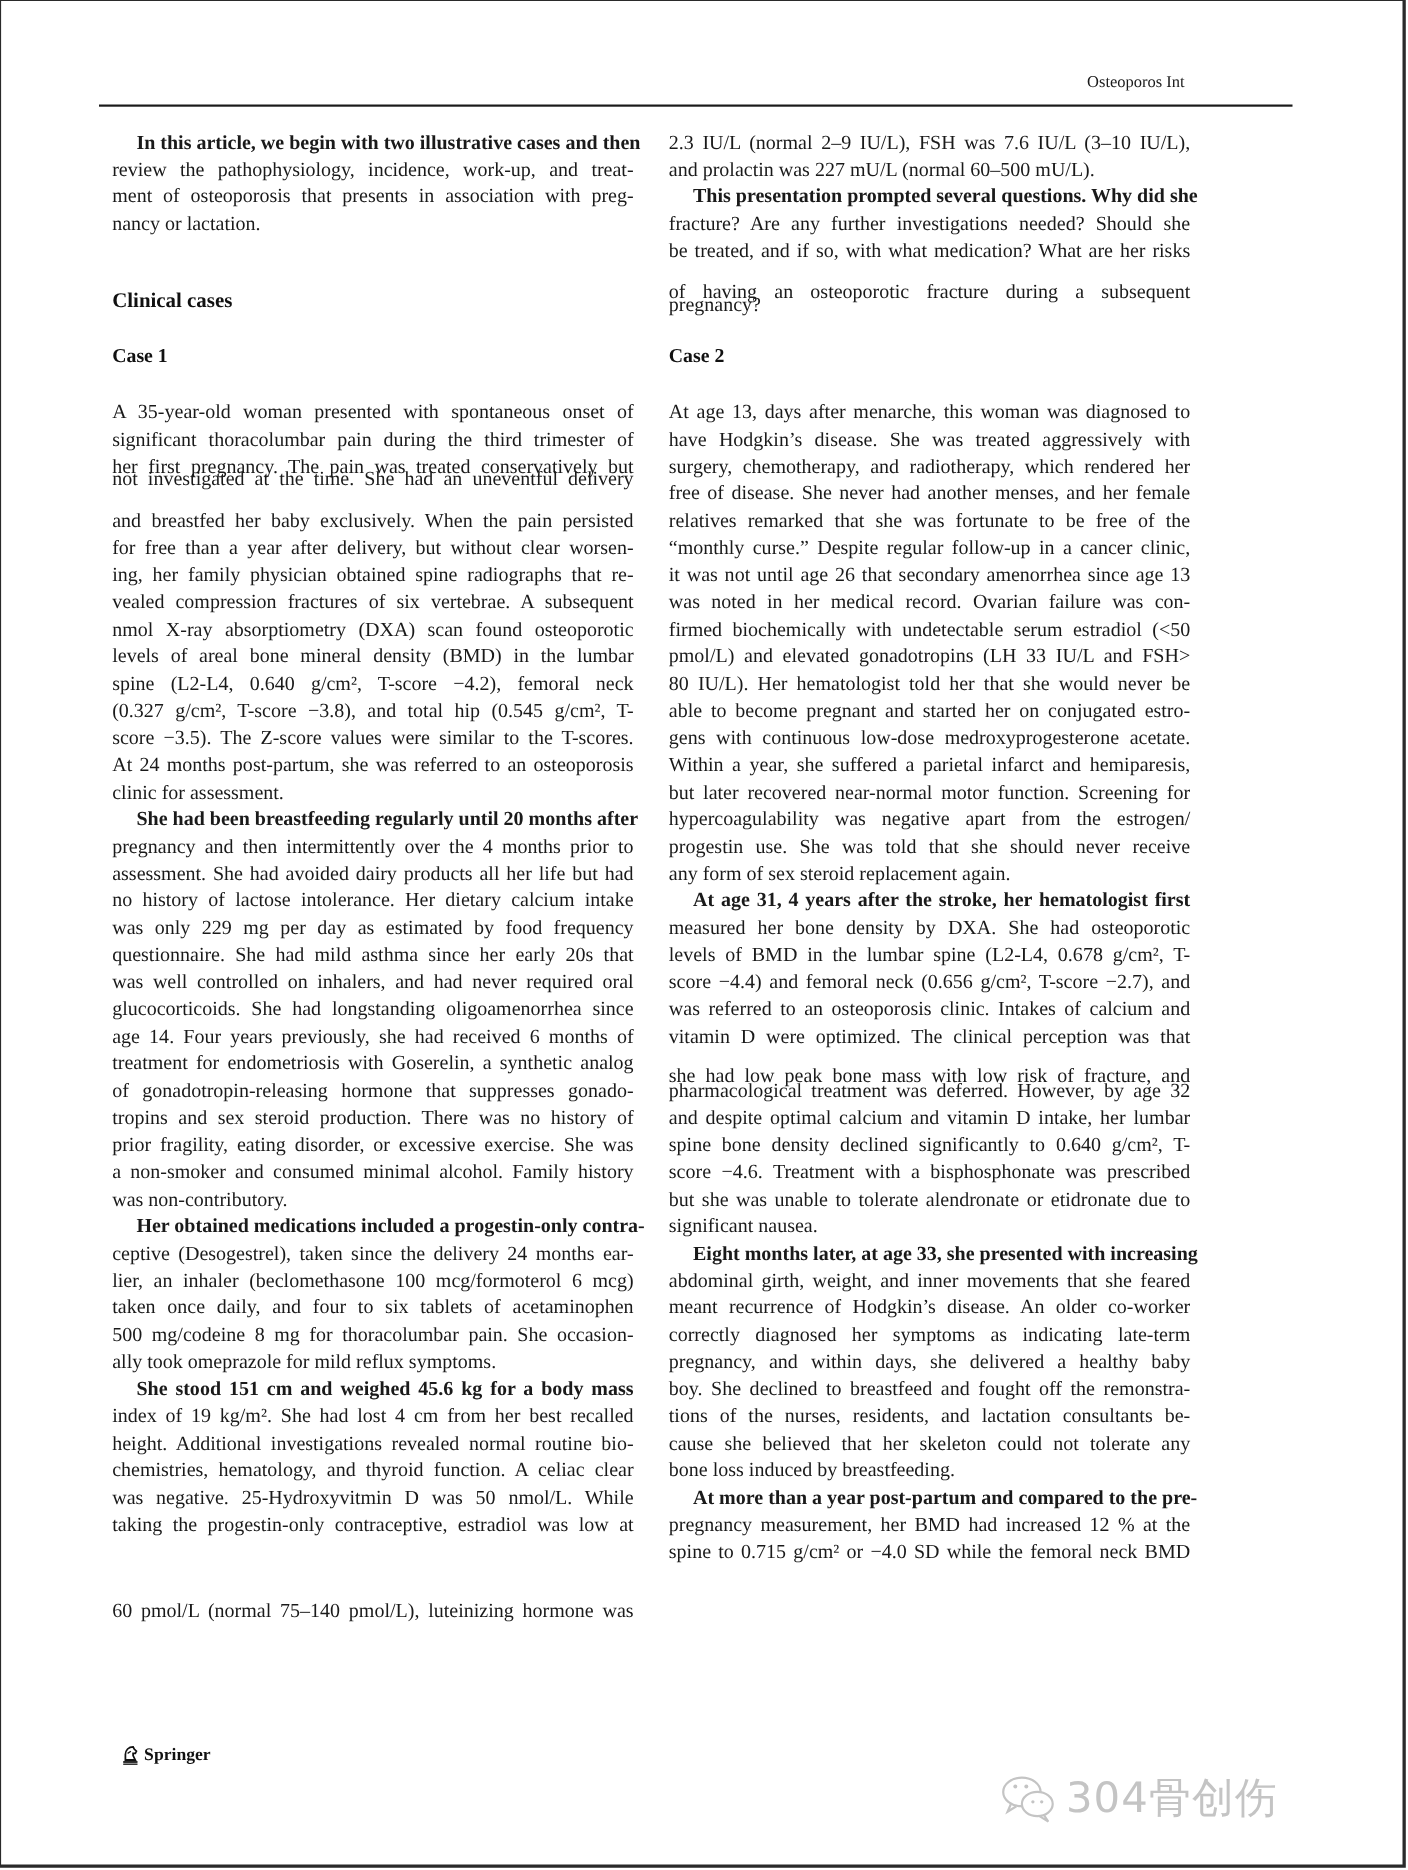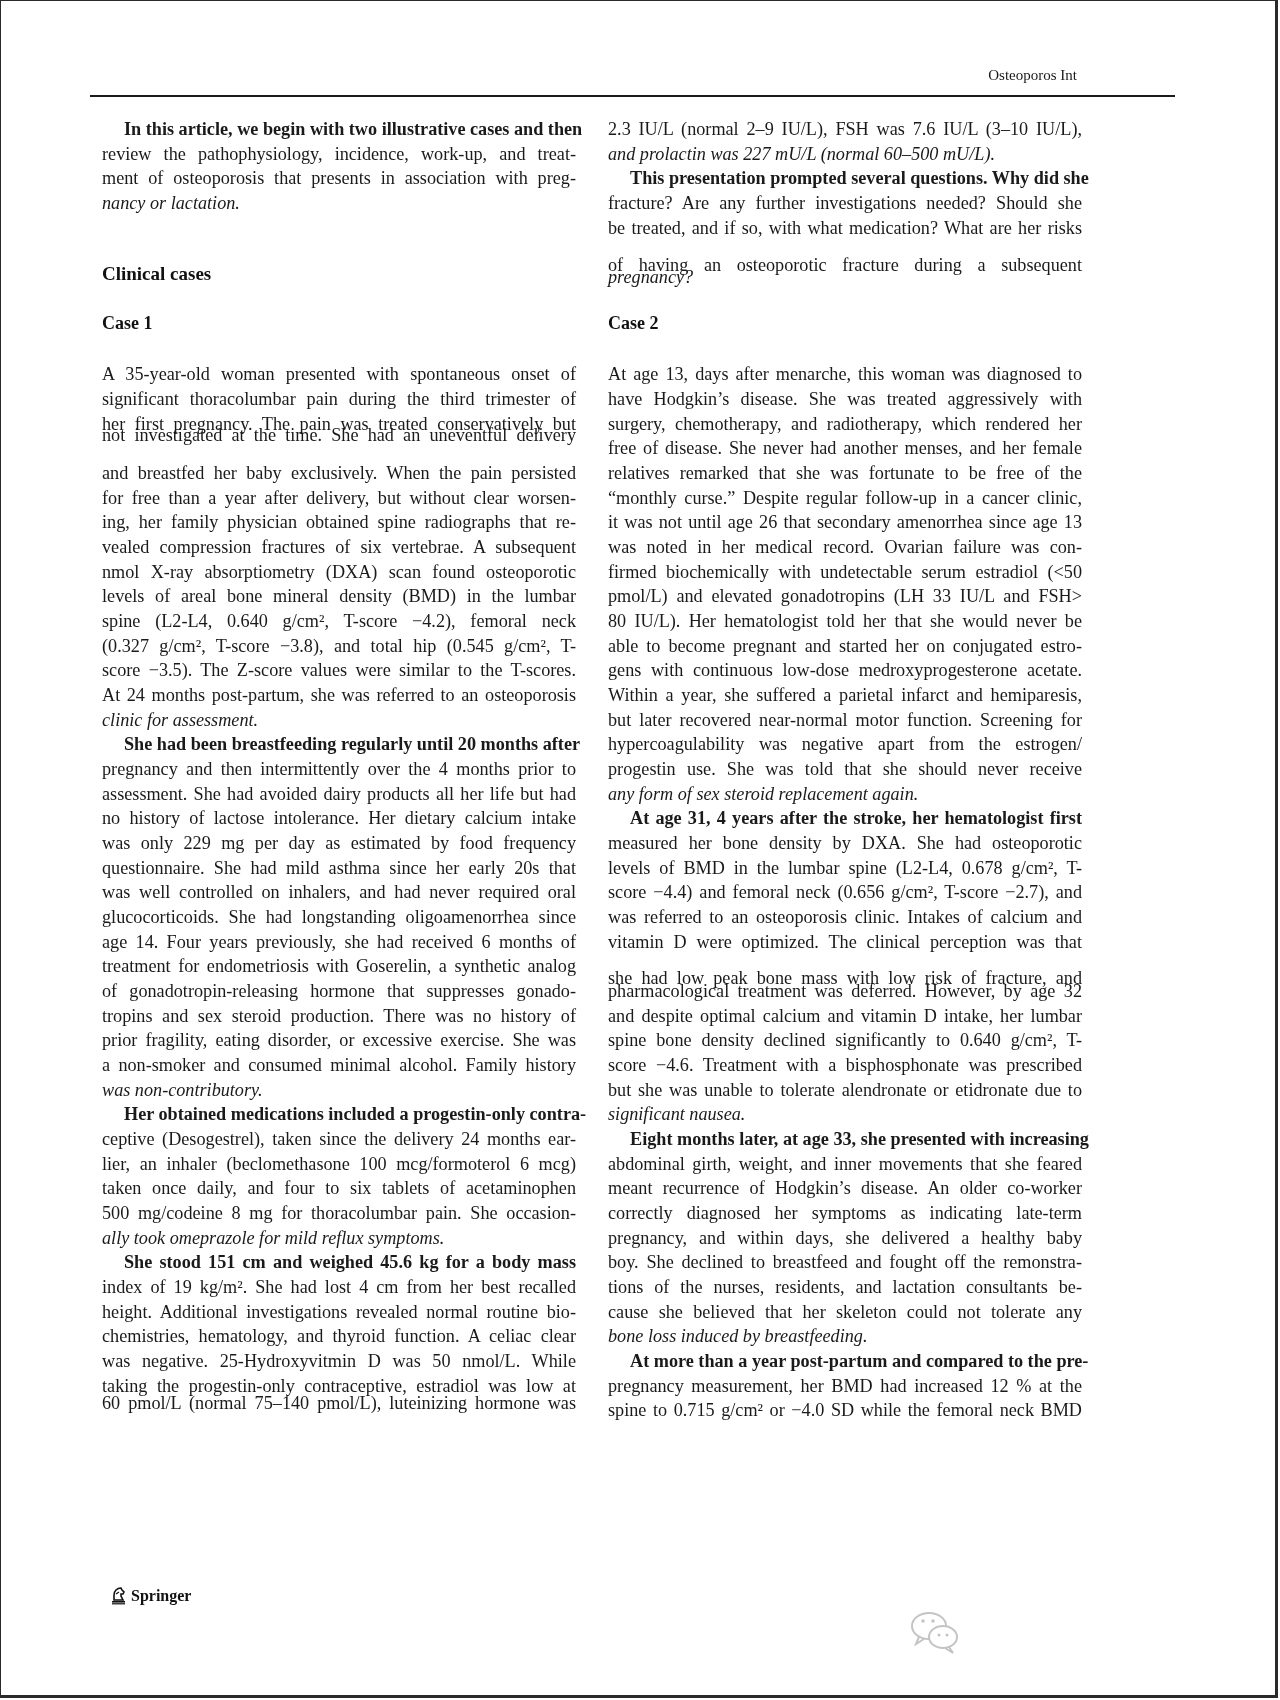--- a/index.html
+++ b/index.html
@@ -19,21 +19,21 @@
   .col {
     position: absolute; top: 0; width: 474px;
     font-family: "Liberation Serif", serif; font-size: 18.2px; color: #1a1a1a;
   }
   .col.left { left: 101px; }
   .col.right { left: 607px; width: 474px; }
   .line {
     position: absolute; left: 0; width: 474px; height: 24px; line-height: 24px;
     white-space: nowrap; text-align: justify; text-align-last: justify;
   }
-  .line.last { text-align-last: left; font-style: italic; }
+  .line.last { text-align-last: left; }
   .line.indent { text-indent: 22px; font-weight: bold; }
   .heading {
     position: absolute; left: 0; font-family: "Liberation Serif", serif;
     font-weight: bold; font-size: 19px; color: #111; white-space: nowrap;
   }
   .footer-logo {
     position: absolute; left: 109px; top: 1585px; display: flex; align-items: center; gap: 4px;
     font-family: "Liberation Serif", serif; font-weight: bold; font-size: 16px; color: #111;
   }
   .logo-icon { width: 17px; height: 19px; }
@@ -96,21 +96,21 @@
       <div class="line" style="top:1151px">lier, an inhaler (beclomethasone 100 mcg/formoterol 6 mcg)</div>
       <div class="line" style="top:1175px">taken once daily, and four to six tablets of acetaminophen</div>
       <div class="line" style="top:1200px">500 mg/codeine 8 mg for thoracolumbar pain. She occasion-</div>
       <div class="line last" style="top:1225px">ally took omeprazole for mild reflux symptoms.</div>
       <div class="line indent" style="top:1249px">She stood 151 cm and weighed 45.6 kg for a body mass</div>
       <div class="line" style="top:1274px">index of 19 kg/m². She had lost 4 cm from her best recalled</div>
       <div class="line" style="top:1299px">height. Additional investigations revealed normal routine bio-</div>
       <div class="line" style="top:1323px">chemistries, hematology, and thyroid function. A celiac clear</div>
       <div class="line" style="top:1348px">was negative. 25-Hydroxyvitmin D was 50 nmol/L. While</div>
       <div class="line" style="top:1373px">taking the progestin-only contraceptive, estradiol was low at</div>
-      <div class="line" style="top:1390px">60 pmol/L (normal 75–140 pmol/L), luteinizing hormone was</div>
+      <div class="line" style="top:1451px">60 pmol/L (normal 75–140 pmol/L), luteinizing hormone was</div>
     </div>
   </div>
 
   <div class="col right">
     <div class="line" style="top:116px">2.3 IU/L (normal 2–9 IU/L), FSH was 7.6 IU/L (3–10 IU/L),</div>
     <div class="line last" style="top:141px">and prolactin was 227 mU/L (normal 60–500 mU/L).</div>
     <div class="line indent" style="top:165px">This presentation prompted several questions. Why did she</div>
     <div class="line" style="top:190px">fracture? Are any further investigations needed? Should she</div>
     <div class="line" style="top:215px">be treated, and if so, with what medication? What are her risks</div>
     <div class="line" style="top:252px">of having an osteoporotic fracture during a subsequent</div>
@@ -179,14 +179,15 @@
     <svg class="wm-icon" viewBox="0 0 54 46">
       <ellipse cx="20" cy="17" rx="17" ry="13" fill="none" stroke="#c4c4c4" stroke-width="2"></ellipse>
       <ellipse cx="34" cy="28" rx="14" ry="11" fill="#fff" stroke="#c4c4c4" stroke-width="2"></ellipse>
       <circle cx="14" cy="12" r="1.8" fill="#c4c4c4"></circle>
       <circle cx="24" cy="12" r="1.8" fill="#c4c4c4"></circle>
       <circle cx="30" cy="26" r="1.5" fill="#c4c4c4"></circle>
       <circle cx="38" cy="26" r="1.5" fill="#c4c4c4"></circle>
       <path d="M10 28 L7 35 L15 30" fill="none" stroke="#c4c4c4" stroke-width="2"></path>
       <path d="M40 38 L44 44 L36 39" fill="none" stroke="#c4c4c4" stroke-width="2"></path>
     </svg>
+    <span>304骨创伤</span>
   </div>
 </div>
 
 </body></html>

